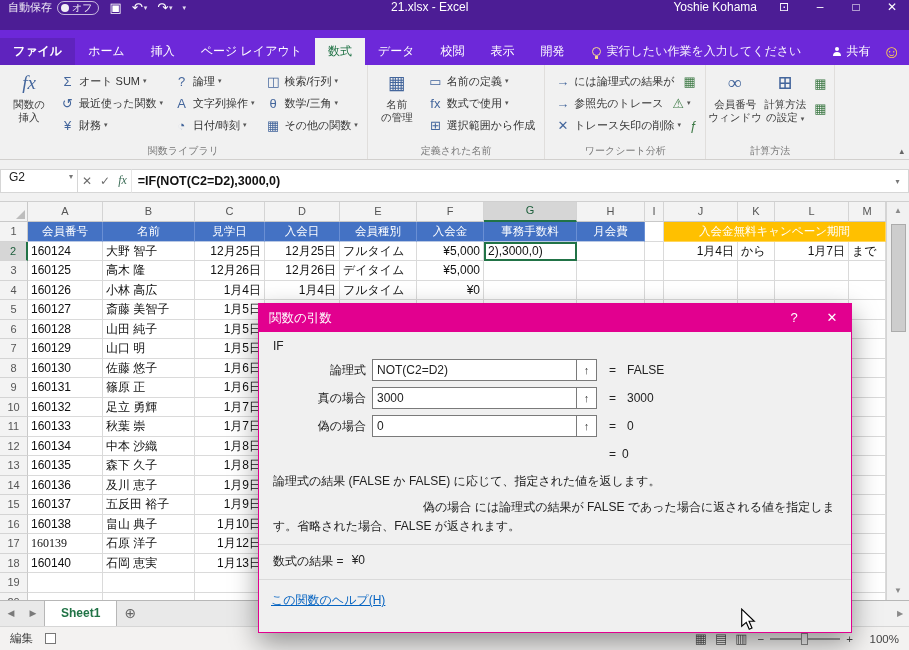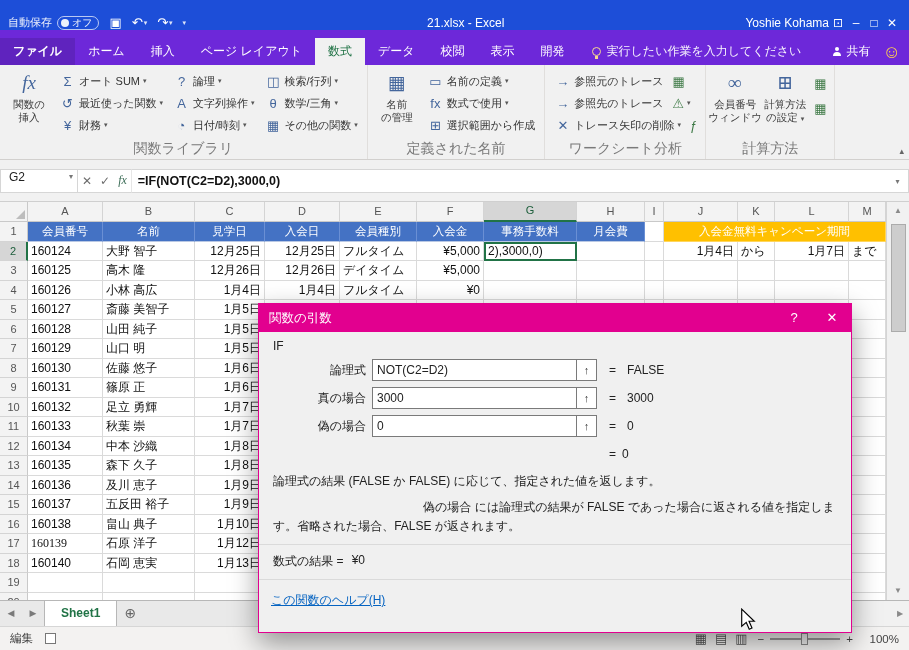--- a/index.html
+++ b/index.html
@@ -1,28 +1,28 @@
 <!DOCTYPE html>
 <html><head>
 <meta charset="utf-8">
 <style>
   * { box-sizing: border-box; margin: 0; padding: 0; }
   body { font-family: "Liberation Sans", "DejaVu Sans", sans-serif; background:#888; }
   .app { position:relative; width:909px; height:650px; overflow:hidden; background:#fff; font-size:12px; color:#222; }
 
   
-  .titlebar { height:30px; background:#1d4ed8; color:#fff; display:flex; align-items:flex-end; padding:0 8px; }
+  .titlebar { height:30px; background:#4c1d95; color:#fff; display:flex; align-items:flex-start; padding:0 8px; }
   .qat { display:flex; align-items:center; gap:10px; font-size:11px; }
   .autosave { display:flex; align-items:center; gap:5px; opacity:.92; }
   .pill { display:inline-flex; align-items:center; gap:3px; border:1px solid rgba(255,255,255,.75); border-radius:8px; padding:0 6px 0 3px; height:14px; font-size:10px; }
   .pill .dot { width:8px; height:8px; border-radius:50%; background:#fff; display:inline-block; }
   .qbtn { cursor:default; font-size:13px; line-height:1; display:inline-flex; align-items:center; gap:1px; }
   .qbtn .dd { font-size:7px; opacity:.85; }
   .titlebar .title { flex:1; text-align:center; font-size:12px; }
-  .tright { display:flex; align-items:center; font-size:12px; }
+  .tright { display:flex; align-items:center; gap:18px; font-size:12px; }
   .tright .winbtn { font-size:12px; width:18px; text-align:center; }
 
   
   .tabrow { height:35px; background:#6d28d9; display:flex; align-items:flex-end; color:#fff; }
   .tabs-left { display:flex; align-items:flex-end; height:100%; }
   .rtab { padding:0 13px; height:27px; line-height:27px; font-size:12px; white-space:nowrap; cursor:default; }
   .rtab.file { background:rgba(0,0,0,.12); font-weight:bold; }
   .rtab.active { background:#F1F1F1; color:#217346; }
   .tellme { display:flex; align-items:center; gap:6px; height:27px; margin-left:14px; font-size:12px; opacity:.95; white-space:nowrap; }
   .bulb { width:9px; height:9px; border:1.5px solid #ffe28a; border-radius:50%; position:relative; display:inline-block; }
@@ -31,21 +31,21 @@
   .share { display:flex; align-items:center; gap:5px; font-size:12px; }
   .person { width:9px; height:9px; position:relative; display:inline-block; }
   .person::before { content:""; position:absolute; top:0; left:2.5px; width:4px; height:4px; border-radius:50%; background:#fff; }
   .person::after { content:""; position:absolute; bottom:0; left:0.5px; width:8px; height:4px; border-radius:4px 4px 0 0; background:#fff; }
   .smiley { color:#FFD34D; font-size:18px; line-height:1; }
 
   
   .ribbon { height:95px; background:#F1F1F1; border-bottom:1px solid #D2D0CE; display:flex; position:relative; }
   .rgroup { position:relative; border-right:1px solid #E0DEDC; padding:3px 4px 15px 4px; }
   .gbody { display:flex; height:100%; }
-  .glabel { position:absolute; left:0; right:0; bottom:1px; text-align:center; font-size:14px; color:#7A7A7A; white-space:nowrap; }
+  .glabel { position:absolute; left:0; right:0; bottom:1px; text-align:center; font-size:10px; color:#7A7A7A; white-space:nowrap; }
   .bigbtn { width:50px; display:flex; flex-direction:column; align-items:center; padding-top:3px; font-size:10.5px; color:#3b3b3b; text-align:center; line-height:1.25; cursor:default; }
   .bglyph { font-size:19px; height:27px; color:#44669C; font-style:italic; font-family:"Liberation Serif","DejaVu Serif",serif; }
   .bigbtn .blbl { white-space:nowrap; }
   .smallcol { display:flex; flex-direction:column; padding-top:2px; }
   .smallbtn { display:flex; align-items:center; height:22px; padding:0 5px; font-size:11px; color:#333; white-space:nowrap; cursor:default; }
   .smallbtn .glyph { width:17px; text-align:center; margin-right:3px; color:#44669C; font-size:13px; }
   .dd2 { font-size:7px; color:#555; margin-left:3px; }
   .auditrow { display:flex; align-items:center; height:22px; }
   .iconbtn { display:flex; align-items:center; padding:0 4px; height:22px; font-size:13px; color:#3E7A46; cursor:default; }
   .stackcol { display:flex; flex-direction:column; justify-content:flex-start; padding-top:4px; gap:3px; }
@@ -275,21 +275,21 @@
           </div>
         </div>
         <div class="glabel">定義された名前</div>
       </div>
       <div class="rgroup">
         <div class="gbody">
           <div class="smallcol">
             <div class="auditrow">
               <div class="smallbtn">
                 <span class="glyph">→</span>
-                <span>参照元のトレース</span>
+                <span>には論理式の結果が</span>
               </div>
               <div class="iconbtn">
                 <span>▦</span>
               </div>
             </div>
             <div class="auditrow">
               <div class="smallbtn">
                 <span class="glyph">→</span>
                 <span>参照先のトレース</span>
               </div>

